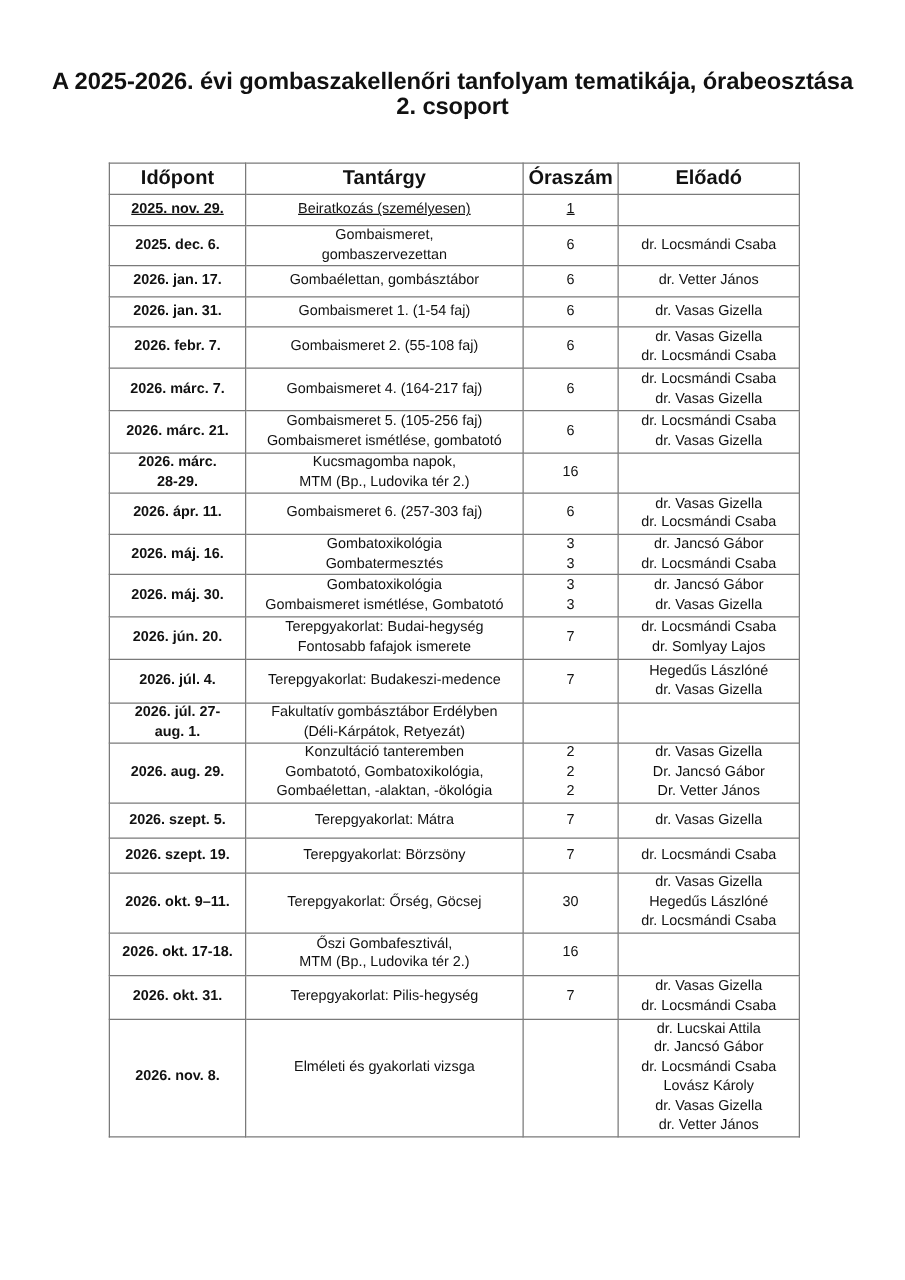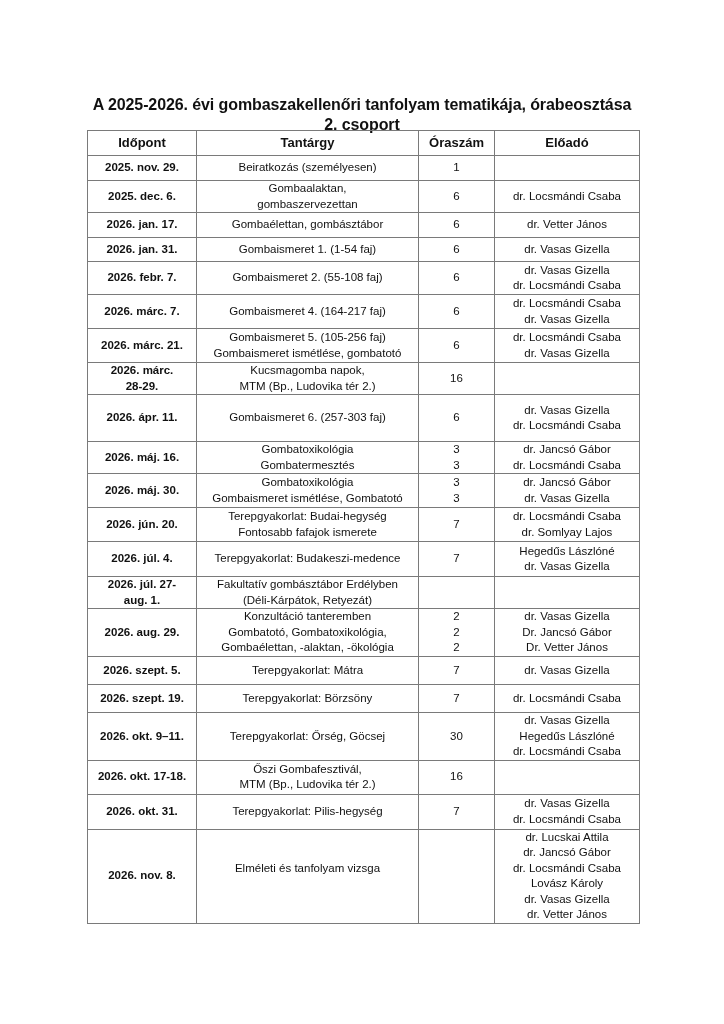--- a/index.html
+++ b/index.html
@@ -1,25 +1,25 @@
 <!DOCTYPE html>
 <html><head>
 <meta charset="utf-8">
 <style>
   html, body { margin: 0; padding: 0; background: #ffffff; }
   body { width: 724px; height: 1024px; position: relative; overflow: hidden;
          font-family: "Liberation Sans", sans-serif; color: #111; }
   .title { position: absolute; left: 0; width: 724px; top: 56px; text-align: center;
-           font-weight: bold; font-size: 16px; line-height: 20px; letter-spacing: -0.1px; margin-top: 39px; }
+           font-weight: bold; font-size: 19px; line-height: 20px; letter-spacing: -0.1px; }
   .title div { display: block; }
   table.sched { position: absolute; left: 87px; top: 130px; width: 552px;
                 border-collapse: collapse; table-layout: fixed; }
   table.sched td, table.sched th { border: 1px solid #7a7a7a; text-align: center;
                 vertical-align: middle; padding: 0 2px; font-size: 11.5px; line-height: 15.5px; }
-  table.sched th { font-size: 13px; font-weight: bold; height: 24px; }
+  table.sched th { font-size: 16px; font-weight: bold; height: 24px; }
   col.c1 { width: 109px; } col.c2 { width: 222px; } col.c3 { width: 76px; } col.c4 { width: 145px; }
   td.date { font-weight: bold; font-size: 11.5px; }
   .line { display: block; }
   td.top { vertical-align: top; }
 </style>
 </head>
 <body>
 
 <div class="title">
   <div>A 2025-2026. évi gombaszakellenőri tanfolyam tematikája, órabeosztása</div>
@@ -35,38 +35,38 @@
     </colgroup>
   <thead>
     <tr>
       <th>Időpont</th>
       <th>Tantárgy</th>
       <th>Óraszám</th>
       <th>Előadó</th>
     </tr>
   </thead>
   <tbody id="tbody">
-      <tr style="height: 25px;">
+      <tr style="height: 25px; text-decoration: underline;">
         <td class="date">
           <span class="line">2025. nov. 29.</span>
         </td>
         <td>
           <span class="line">Beiratkozás (személyesen)</span>
         </td>
         <td>
           <span class="line">1</span>
         </td>
         <td></td>
       </tr>
       <tr style="height: 32px;">
         <td class="date">
           <span class="line">2025. dec. 6.</span>
         </td>
         <td>
-          <span class="line">Gombaalaktan,</span>
+          <span class="line">Gombaismeret,</span>
           <span class="line">gombaszervezettan</span>
         </td>
         <td>
           <span class="line">6</span>
         </td>
         <td>
           <span class="line">dr. Locsmándi Csaba</span>
         </td>
       </tr>
       <tr style="height: 25px;">
@@ -150,21 +150,21 @@
         </td>
         <td>
           <span class="line">Kucsmagomba napok,</span>
           <span class="line">MTM (Bp., Ludovika tér 2.)</span>
         </td>
         <td>
           <span class="line">16</span>
         </td>
         <td></td>
       </tr>
-      <tr style="height: 47px;">
+      <tr style="height: 33px;">
         <td class="date">
           <span class="line">2026. ápr. 11.</span>
         </td>
         <td>
           <span class="line">Gombaismeret 6. (257-303 faj)</span>
         </td>
         <td>
           <span class="line">6</span>
         </td>
         <td>
@@ -339,21 +339,21 @@
         <td>
           <span class="line">dr. Vasas Gizella</span>
           <span class="line">dr. Locsmándi Csaba</span>
         </td>
       </tr>
       <tr style="height: 94px;">
         <td class="date">
           <span class="line">2026. nov. 8.</span>
         </td>
         <td style="padding-bottom: 14px;">
-          <span class="line">Elméleti és tanfolyam vizsga</span>
+          <span class="line">Elméleti és gyakorlati vizsga</span>
         </td>
         <td></td>
         <td>
           <span class="line">dr. Lucskai Attila</span>
           <span class="line">dr. Jancsó Gábor</span>
           <span class="line">dr. Locsmándi Csaba</span>
           <span class="line">Lovász Károly</span>
           <span class="line">dr. Vasas Gizella</span>
           <span class="line">dr. Vetter János</span>
         </td>

